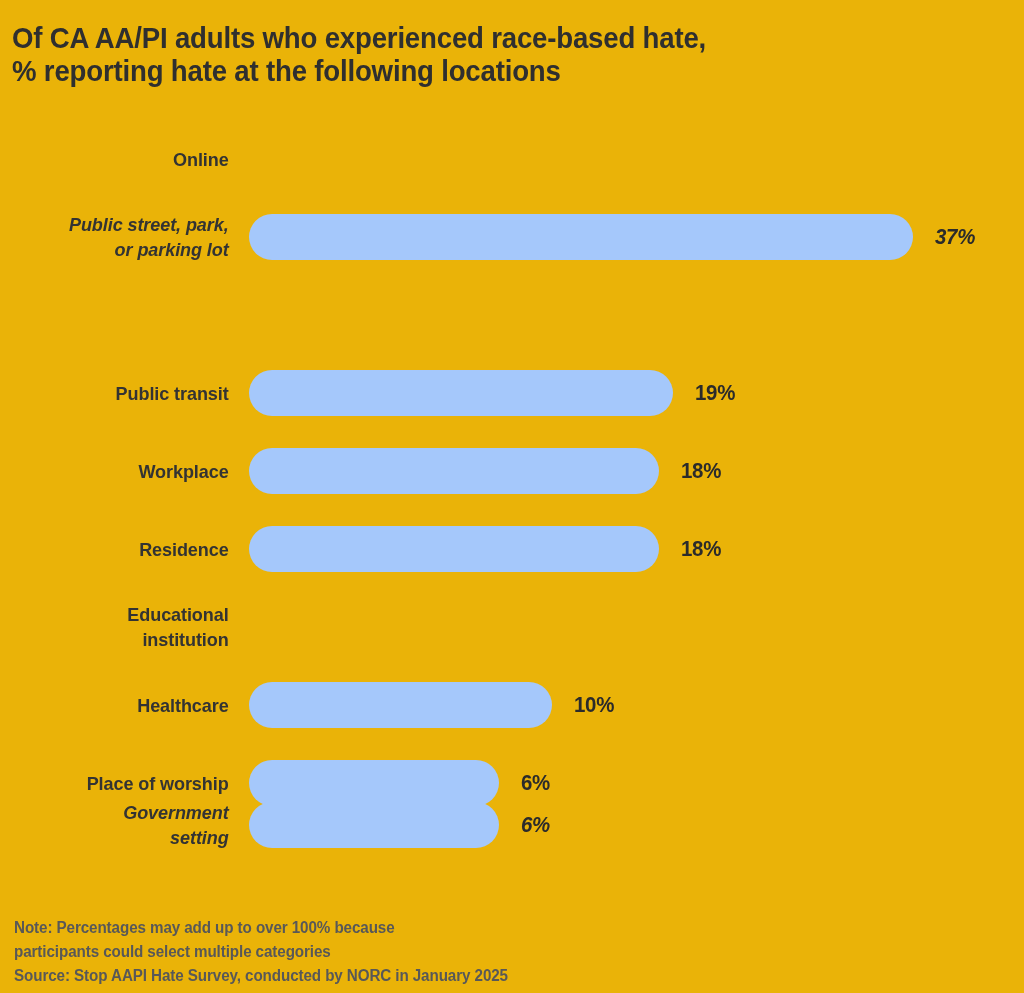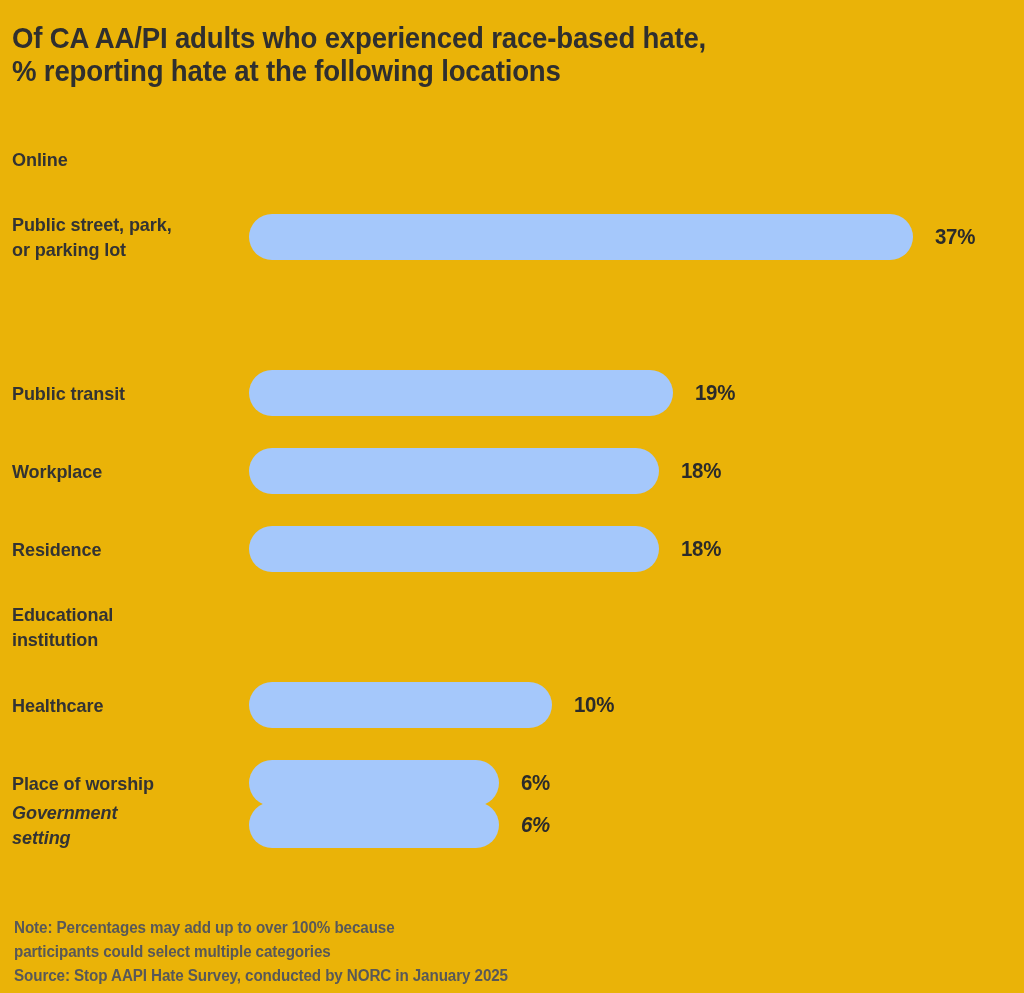--- a/index.html
+++ b/index.html
@@ -39,20 +39,21 @@
     left: 0;
     top: 120px;
     width: 1024px;
     height: 790px;
   }
   .bar-row {
     position: absolute;
     left: 0;
     width: 884px;
     height: 78px;
+    text-align: right;
   }
   .cat-label {
     position: absolute;
     left: 12px;
     top: 0;
     width: 228px;
     height: 78px;
     display: flex;
     flex-direction: column;
     justify-content: center;
@@ -116,21 +117,21 @@
 
 <div id="chart-root">
 
   <div id="chart-title">Of CA AA/PI adults who experienced race-based hate,
 % reporting hate at the following locations</div>
 
   <div id="plot-area">
       <div class="bar-row" style="top: 0px;">
         <div class="cat-label">Online</div>
       </div>
-      <div class="bar-row" style="top: 78px;">
+      <div class="bar-row" style="top: 78px; font-style: italic;">
         <div class="cat-label">Public street, park,
 or parking lot</div>
         <div class="bar-track">
           <div class="bar-fill" style="width: 664.273px; background: rgb(165, 200, 251);"></div>
           <div class="bar-value" style="left: 686.273px;">37%</div>
         </div>
       </div>
       <div class="bar-row" style="top: 234px;">
         <div class="cat-label">Public transit</div>
         <div class="bar-track">

